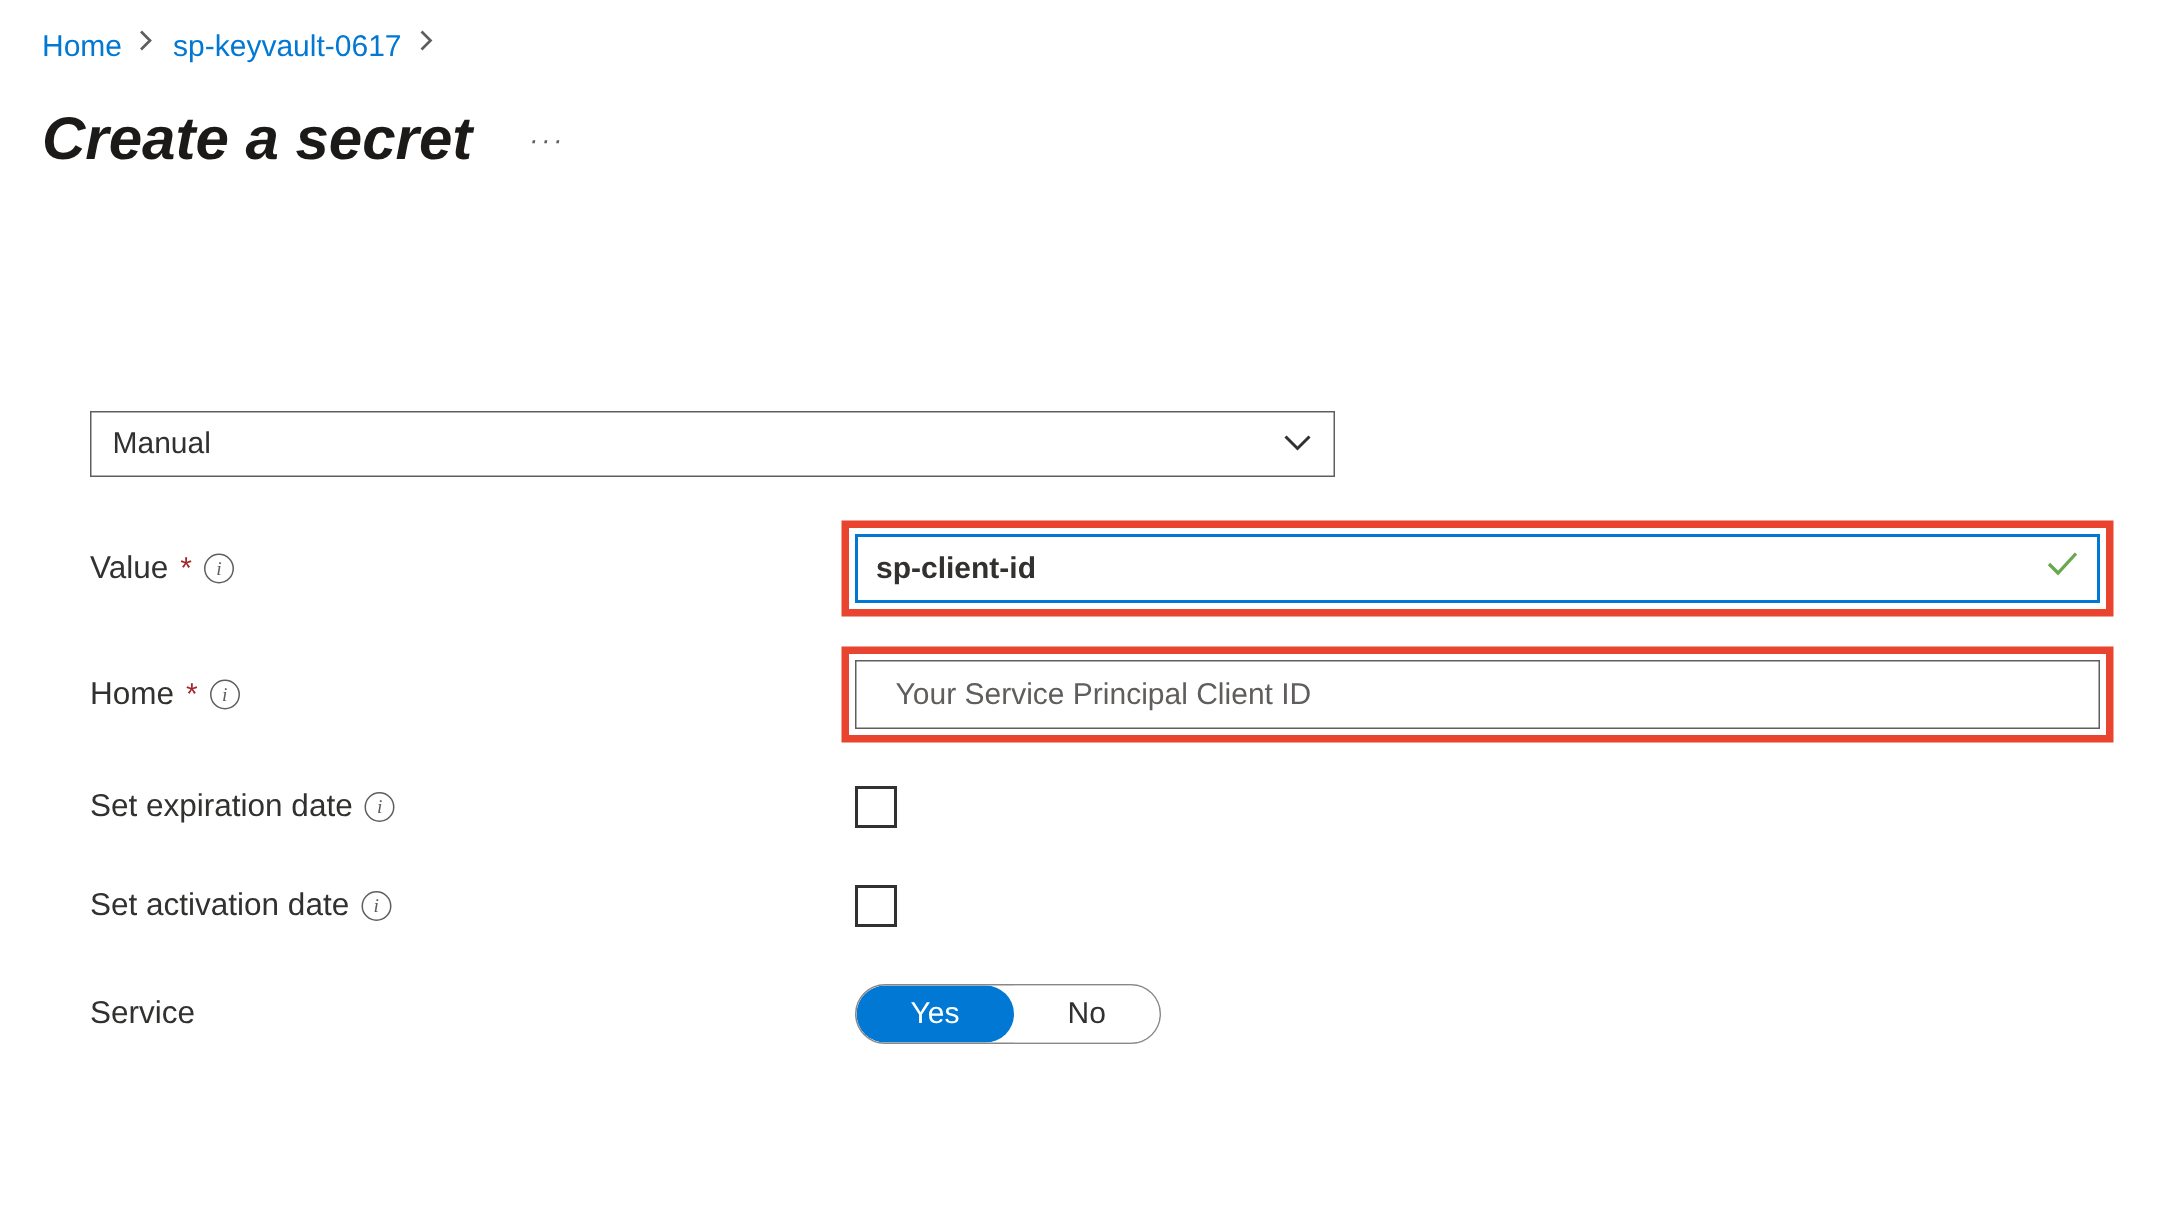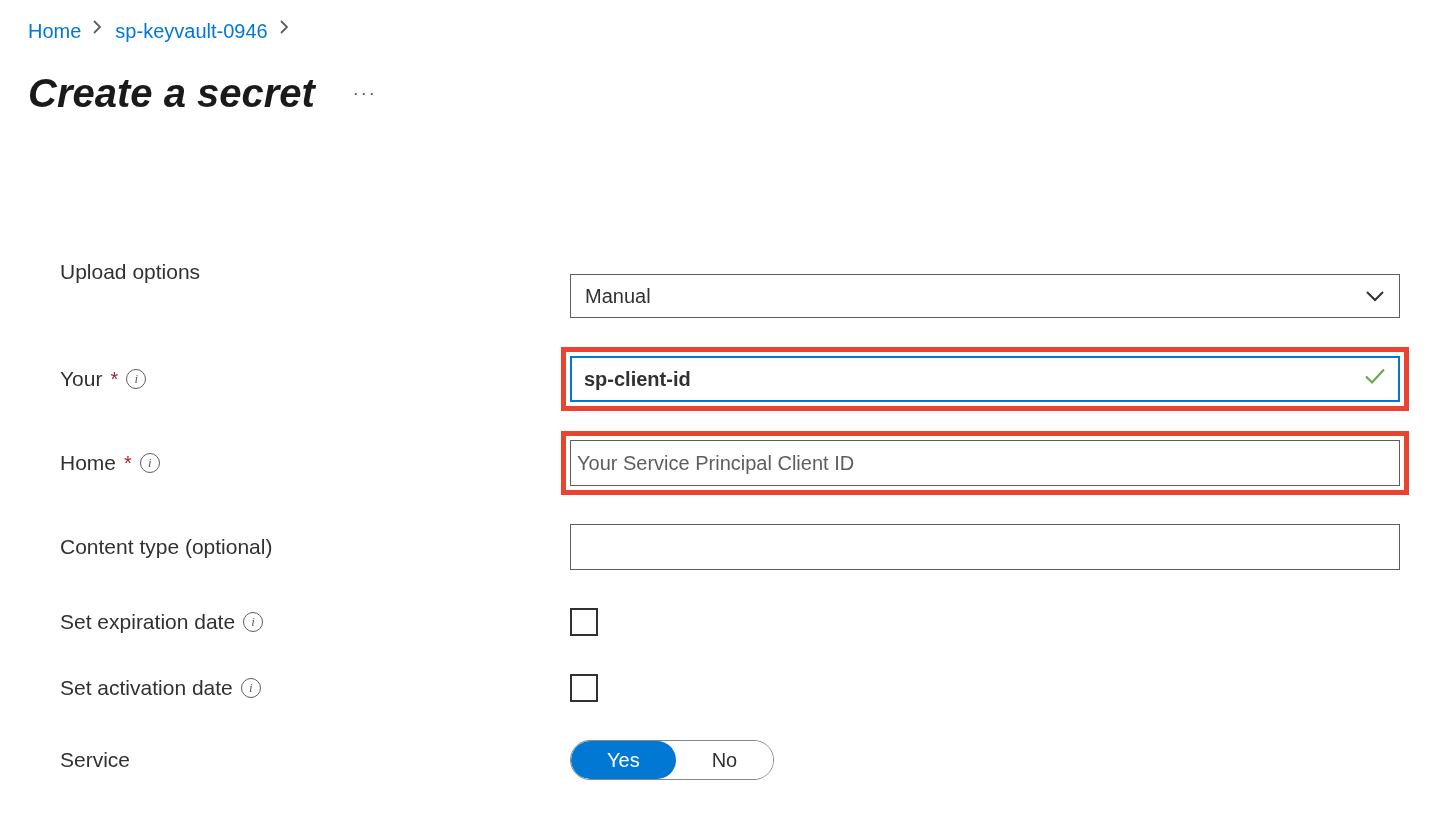--- a/index.html
+++ b/index.html
@@ -94,21 +94,21 @@
       align-items: center;
       justify-content: space-between;
       cursor: pointer;
       margin-top: 48px;
     }
     .chevron-down-icon svg { width: 20px; height: 14px; }
     .text-input {
       width: 100%;
       height: 46px;
       border: 1px solid #605e5c;
-      padding: 0 6px;
+      padding: 0 26px;
       font-size: 20px;
       color: #323130;
       outline: none;
       background: #fff;
     }
     .text-input.focused {
       border: 2.5px solid #0078d4;
       padding: 0 40px 0 12px;
       font-weight: bold;
     }
@@ -159,52 +159,51 @@
 </head>
 <body>
 
 <nav class="breadcrumb">
   <a href="#">Home</a>
   <span class="breadcrumb-sep">
     <svg width="10" height="14" viewBox="0 0 10 14">
         <path d="M1 1 L7 7 L1 13" stroke="#605e5c" stroke-width="1.8" fill="none"></path>
       </svg>
   </span>
-  <a href="#">sp-keyvault-0946</a>
+  <a href="#">sp-keyvault-0617</a>
   <span class="breadcrumb-sep">
     <svg width="10" height="14" viewBox="0 0 10 14">
         <path d="M1 1 L7 7 L1 13" stroke="#605e5c" stroke-width="1.8" fill="none"></path>
       </svg>
   </span>
 </nav>
 
 <div class="title-row">
   <h1 class="page-title">Create a secret</h1>
   <span class="more-icon">···</span>
 </div>
 
 <div class="form">
 
   <div class="form-row">
-    <div class="form-label">Upload options</div>
     <div class="control-col">
       <div class="select-box">
         <span>Manual</span>
         <span class="chevron-down-icon">
           <svg viewBox="0 0 20 14">
               <path d="M2 3 L10 11 L18 3" stroke="#323130" stroke-width="2" fill="none"></path>
             </svg>
         </span>
       </div>
     </div>
   </div>
 
   <div class="form-row">
     <div class="form-label">
-      <span>Your</span>
+      <span>Value</span>
       <span class="required-star">*</span>
       <span class="info-icon">i</span>
     </div>
     <div class="control-col">
       <div class="highlight-wrap" style="position:relative;">
         <input type="text" class="text-input focused" value="sp-client-id" style="">
         <span class="checkmark-icon">
           <svg viewBox="0 0 22 18">
               <path d="M2 9 L8 15 L20 2" stroke="#6aa84f" stroke-width="2.2" fill="none"></path>
             </svg>
@@ -219,26 +218,20 @@
       <span class="required-star">*</span>
       <span class="info-icon">i</span>
     </div>
     <div class="control-col">
       <div class="highlight-wrap">
         <input type="text" class="text-input" placeholder="Your Service Principal Client ID" style="">
       </div>
     </div>
   </div>
 
-  <div class="form-row">
-    <div class="form-label">Content type (optional)</div>
-    <div class="control-col">
-      <input type="text" class="text-input" style="">
-    </div>
-  </div>
 
   <div class="form-row">
     <div class="form-label">
       <span>Set expiration date</span>
       <span class="info-icon">i</span>
     </div>
     <div class="control-col">
       <div class="checkbox"></div>
     </div>
   </div>

